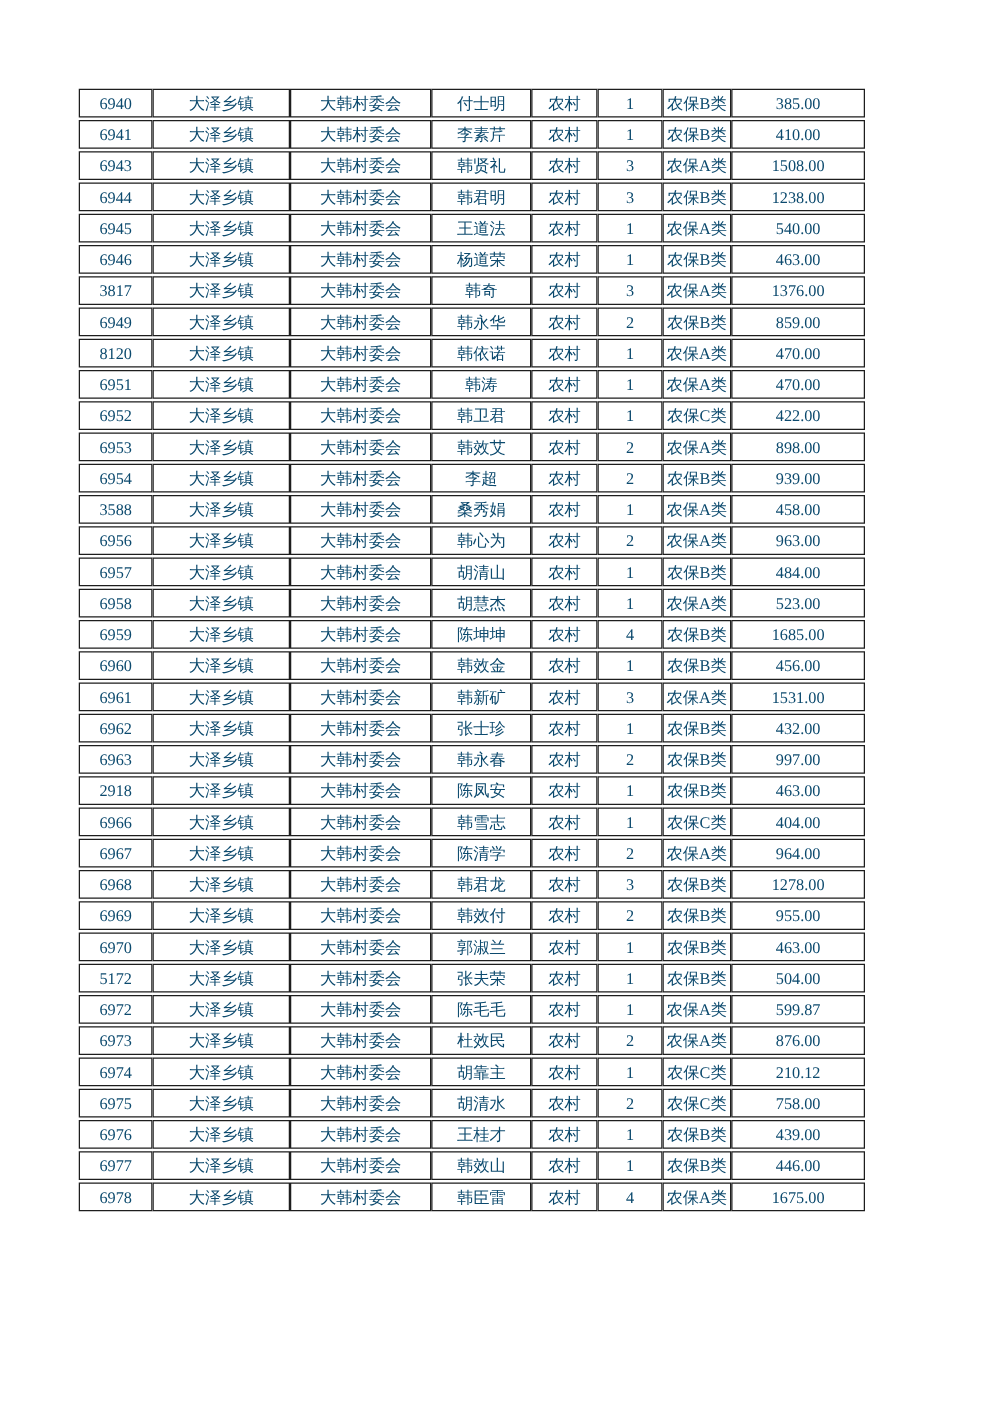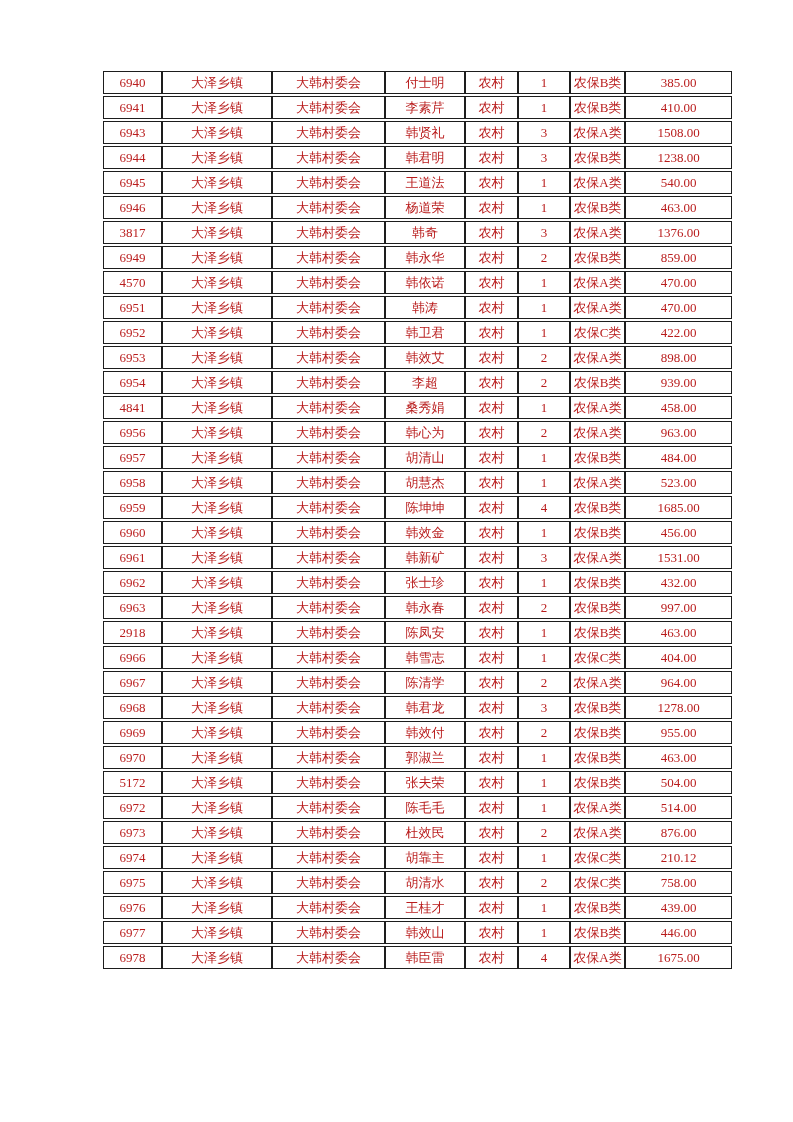--- a/index.html
+++ b/index.html
@@ -17,22 +17,21 @@
     position: absolute;
     left: 63px;
     top: 69px;
     width: 629px;
   }
   table.records {
     border-collapse: separate;
     border-spacing: 0 2px;
     table-layout: fixed;
     width: 629px;
-    color: #b91c1c;
-    margin-left: 40px;
+    color: #0c4a6e;
   }
   table.records td {
     border: 1px solid #1d1d1d;
     height: 21px;
     padding: 0 2px;
     text-align: center;
     vertical-align: middle;
     font-size: 13px;
     line-height: 21px;
     white-space: nowrap;
@@ -130,21 +129,21 @@
           <td>6949</td>
           <td>大泽乡镇</td>
           <td>大韩村委会</td>
           <td>韩永华</td>
           <td>农村</td>
           <td>2</td>
           <td>农保B类</td>
           <td>859.00</td>
         </tr>
         <tr>
-          <td>4570</td>
+          <td>8120</td>
           <td>大泽乡镇</td>
           <td>大韩村委会</td>
           <td>韩依诺</td>
           <td>农村</td>
           <td>1</td>
           <td>农保A类</td>
           <td>470.00</td>
         </tr>
         <tr>
           <td>6951</td>
@@ -180,21 +179,21 @@
           <td>6954</td>
           <td>大泽乡镇</td>
           <td>大韩村委会</td>
           <td>李超</td>
           <td>农村</td>
           <td>2</td>
           <td>农保B类</td>
           <td>939.00</td>
         </tr>
         <tr>
-          <td>4841</td>
+          <td>3588</td>
           <td>大泽乡镇</td>
           <td>大韩村委会</td>
           <td>桑秀娟</td>
           <td>农村</td>
           <td>1</td>
           <td>农保A类</td>
           <td>458.00</td>
         </tr>
         <tr>
           <td>6956</td>
@@ -347,21 +346,21 @@
           <td>504.00</td>
         </tr>
         <tr>
           <td>6972</td>
           <td>大泽乡镇</td>
           <td>大韩村委会</td>
           <td>陈毛毛</td>
           <td>农村</td>
           <td>1</td>
           <td>农保A类</td>
-          <td>514.00</td>
+          <td>599.87</td>
         </tr>
         <tr>
           <td>6973</td>
           <td>大泽乡镇</td>
           <td>大韩村委会</td>
           <td>杜效民</td>
           <td>农村</td>
           <td>2</td>
           <td>农保A类</td>
           <td>876.00</td>

